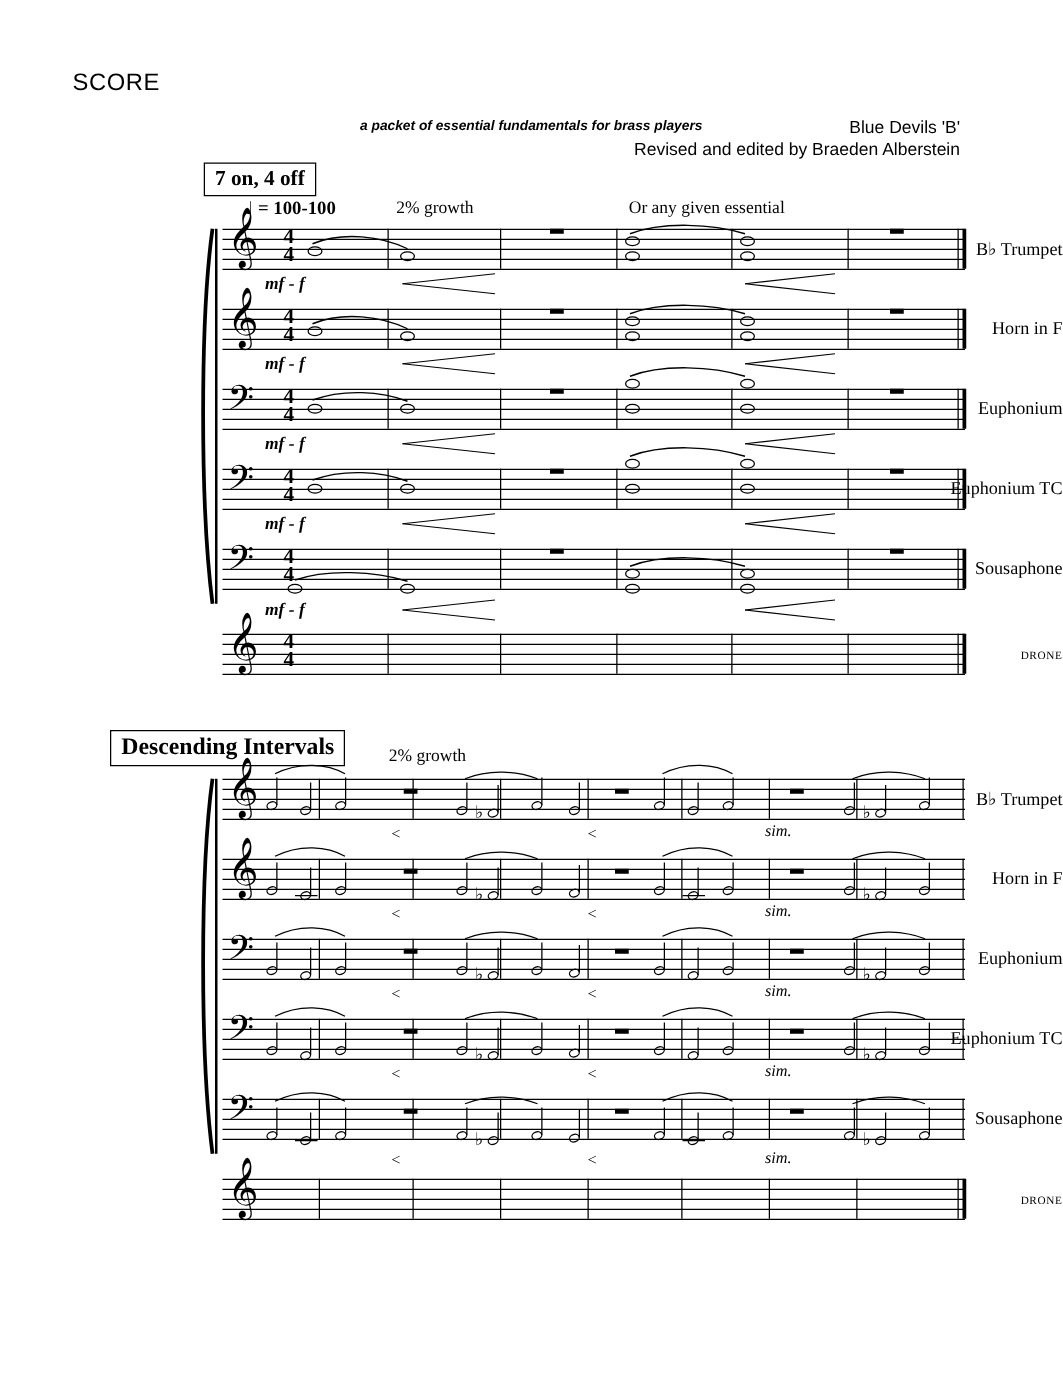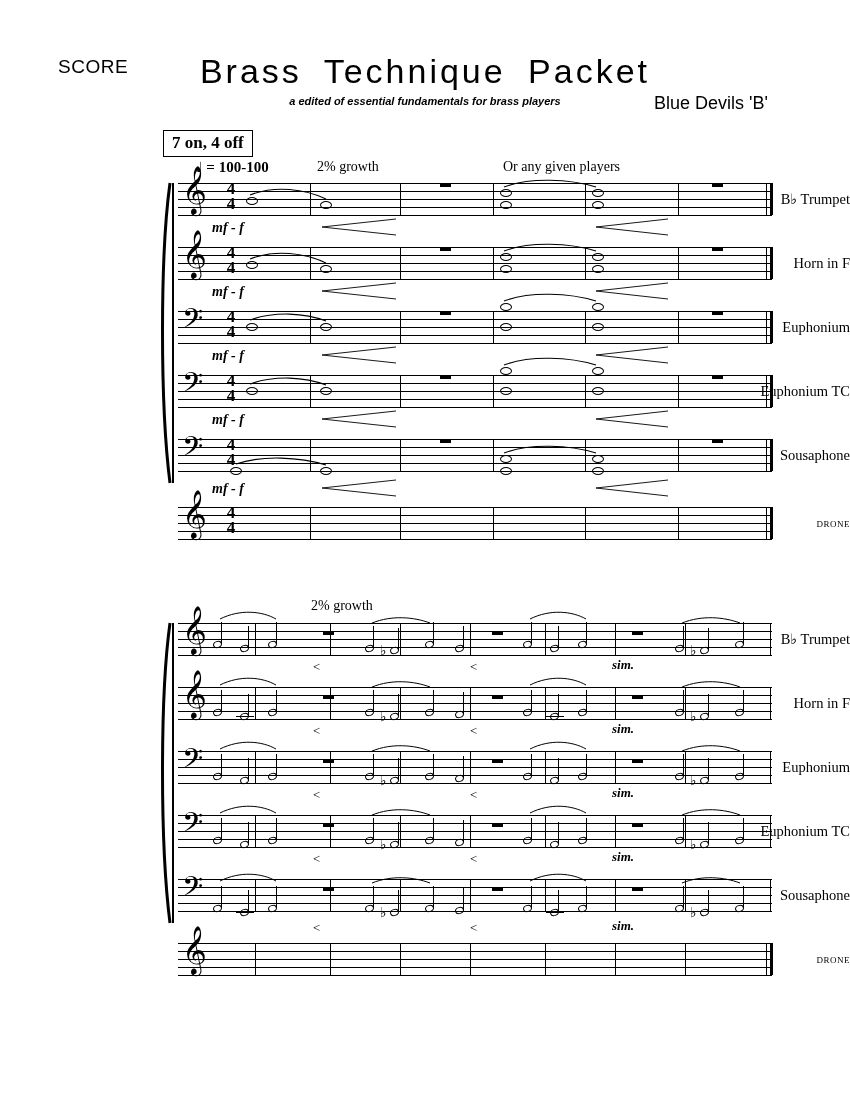--- a/index.html
+++ b/index.html
@@ -49,21 +49,21 @@
     font-family: "Liberation Sans", sans-serif;
     font-style: italic;
     font-weight: bold;
     font-size: 11px;
   }
   .credit-1 {
     position: absolute;
     right: 82px;
     top: 93px;
     font-family: "Liberation Sans", sans-serif;
-    font-size: 18px;
+    font-size: 14px;
   }
   .credit-2 {
     position: absolute;
     right: 82px;
     top: 111px;
     font-family: "Liberation Sans", sans-serif;
     font-size: 14px;
   }
 
   
@@ -215,21 +215,20 @@
     font-style: italic;
     font-weight: bold;
     font-size: 14px;
     white-space: nowrap;
   }
   .sim {
     position: absolute;
     font-family: "Liberation Serif", serif;
     font-style: italic;
     font-size: 13px;
-    font-weight: bold;
   }
   .lt {
     position: absolute;
     font-family: "Liberation Serif", serif;
     font-size: 13px;
   }
 
   svg.overlay {
     position: absolute;
     left: 0;
@@ -237,31 +236,31 @@
     overflow: visible;
     pointer-events: none;
   }
 </style>
 </head>
 <body>
 
 <div class="page">
 
   <div class="score-label">SCORE</div>
-  <div class="main-title">Brass  Technique  Packet</div>
-  <div class="subtitle">a edited of essential fundamentals for brass players</div>
+  <div class="subtitle">a packet of essential fundamentals for brass players</div>
   <div class="credit-1">Blue Devils 'B'</div>
+  <div class="credit-2">Revised and edited by Braeden Alberstein</div>
 
   <div class="section-box" id="sec1">7 on, 4 off</div>
   <div class="tempo">
     <span class="note">♩</span>
     <span>= 100-100</span>
   </div>
   <div class="text-mark" id="growth1">2% growth</div>
-  <div class="text-mark" id="interval1">Or any given players</div>
+  <div class="text-mark" id="interval1">Or any given essential</div>
 
   <div class="system" id="system1">
 
     <div class="inst-label" style="top:16px; width:160px;">B♭ Trumpet</div>
     <div class="inst-label" style="top:80px; width:160px;">Horn in F</div>
     <div class="inst-label" style="top:144px; width:160px;">Euphonium</div>
     <div class="inst-label" style="top:208px; width:160px;">Euphonium TC</div>
     <div class="inst-label" style="top:272px; width:160px;">Sousaphone</div>
     <div class="inst-label small" style="top:344px; width:160px;">DRONE</div>
 
@@ -469,20 +468,21 @@
       </g>
     </svg>
 
     <div class="dyn" style="left:212px; top:45px;">mf - f</div>
     <div class="dyn" style="left:212px; top:109px;">mf - f</div>
     <div class="dyn" style="left:212px; top:173px;">mf - f</div>
     <div class="dyn" style="left:212px; top:237px;">mf - f</div>
     <div class="dyn" style="left:212px; top:306px;">mf - f</div>
   </div>
 
+  <div class="section-box" id="sec2">Descending Intervals</div>
   <div class="text-mark" id="growth2">2% growth</div>
 
   <div class="system" id="system2">
 
     <div class="inst-label" style="top:16px; width:160px;">B♭ Trumpet</div>
     <div class="inst-label" style="top:80px; width:160px;">Horn in F</div>
     <div class="inst-label" style="top:144px; width:160px;">Euphonium</div>
     <div class="inst-label" style="top:208px; width:160px;">Euphonium TC</div>
     <div class="inst-label" style="top:272px; width:160px;">Sousaphone</div>
     <div class="inst-label small" style="top:340px; width:160px;">DRONE</div>

